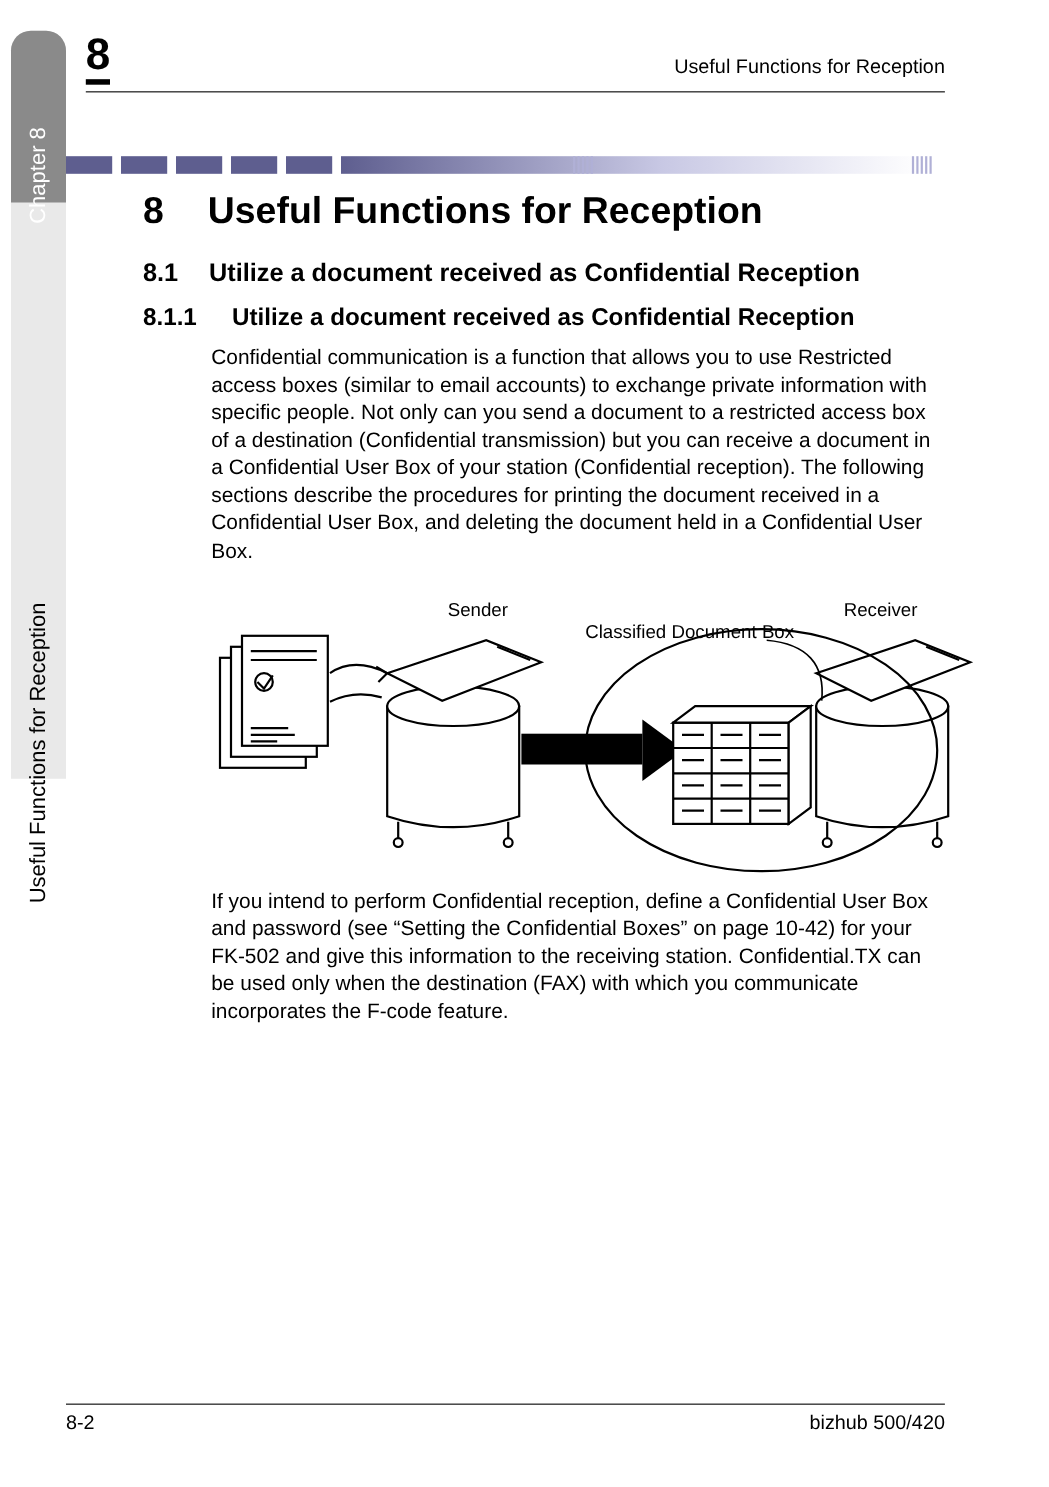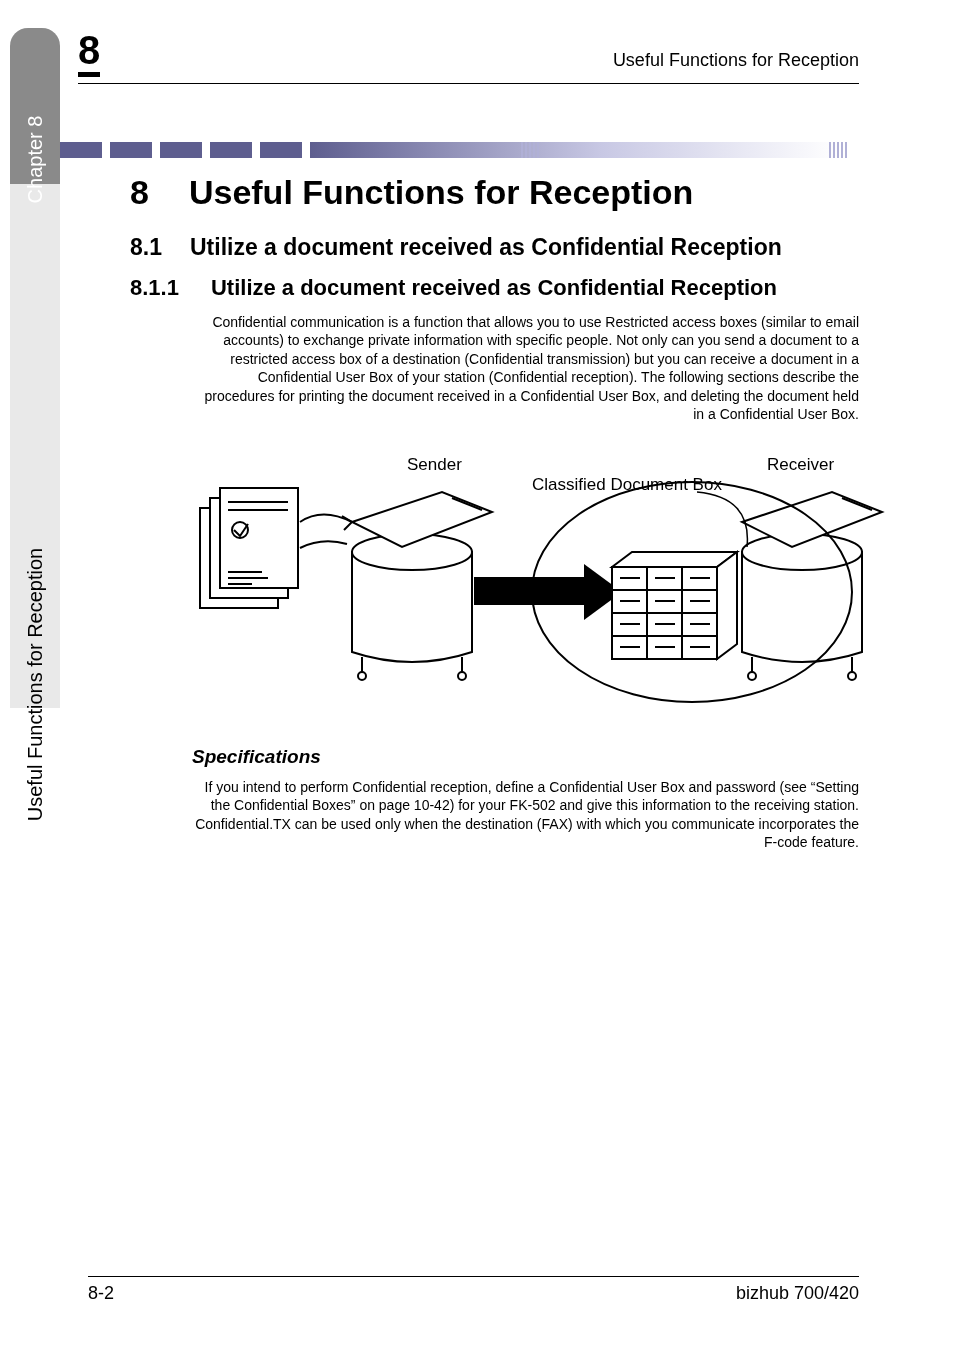--- a/index.html
+++ b/index.html
@@ -107,43 +107,42 @@
   h2.sec .num { flex: 0 0 auto; text-align: center; }
   h2.sec .txt { flex: 1; }
   h3.subsec {
     font-size: 22px;
     font-weight: 700;
     display: flex;
     gap: 32px;
     margin: 8px 0 12px 0;
   }
   p.body {
-    font-size: 14px;
+    font-size: 19px;
     line-height: 1.32;
     margin: 0 0 10px 0;
-    text-align: right;
   }
   .indent-body { margin-left: 62px; }
 
   .spec-head {
     font-style: italic;
     font-weight: 700;
     font-size: 19px;
     margin: 30px 0 10px 0;
   }
 
   
   .diagram {
     margin: 28px 0 0 62px;
   }
 
   
   .footer {
     position: absolute;
-    left: 88px;
+    left: 60px;
     right: 95px;
     bottom: 48px;
     border-top: 1px solid #000;
     padding-top: 6px;
     display: flex;
     justify-content: space-between;
     font-size: 18px;
   }
 </style>
 </head>
@@ -304,22 +303,21 @@
 
           <polygon points="420,115 440,100 545,100 525,115" fill="#fff"></polygon>
           <polygon points="525,115 545,100 545,192 525,207" fill="#fff"></polygon>
         </g>
 
         <path d="M505 40 Q560 45 555 95" fill="none" stroke="#000" stroke-width="1.5"></path>
       </svg>
     </div>
 
     <div class="indent-body">
-      <div class="spec-head">Specifications</div>
       <p class="body">If you intend to perform Confidential reception, define a Confidential User Box and password (see “Setting the Confidential Boxes” on page 10-42) for your FK-502 and give this information to the receiving station. Confidential.TX can be used only when the destination (FAX) with which you communicate incorporates the F-code feature.</p>
     </div>
   </div>
 
   <div class="footer">
     <span>8-2</span>
-    <span>bizhub 700/420</span>
+    <span>bizhub 500/420</span>
   </div>
 </div>
 
 </body></html>

